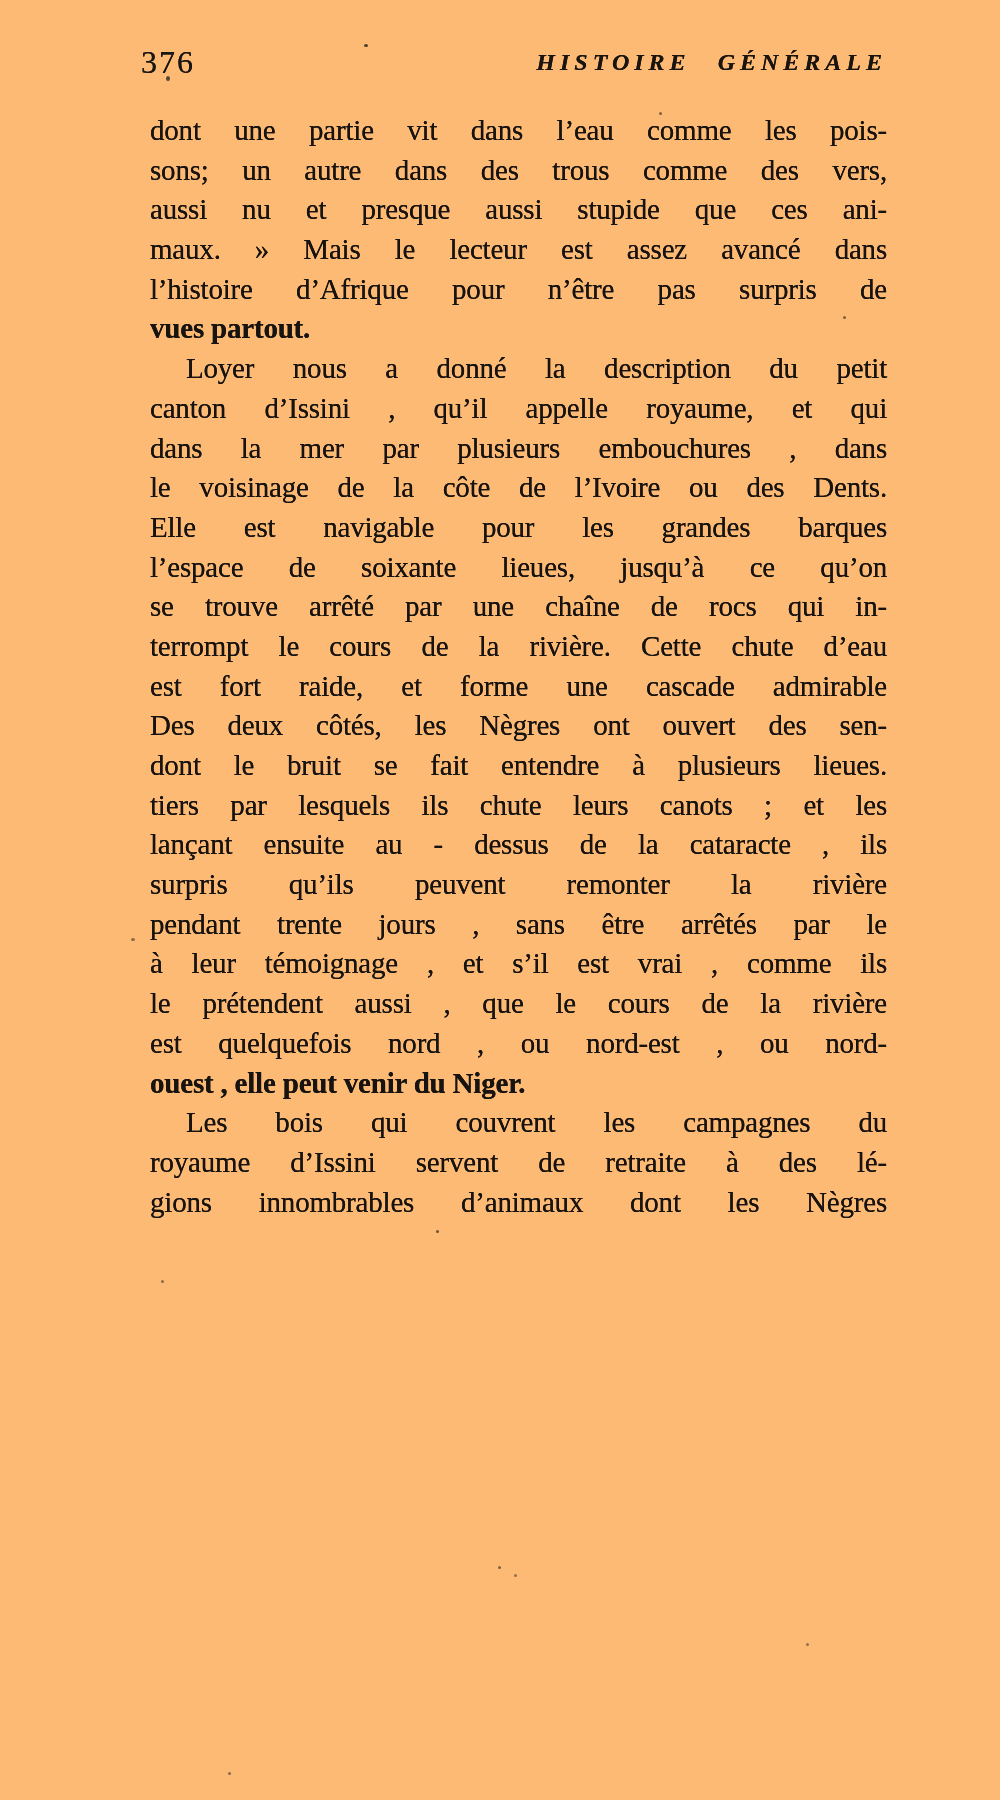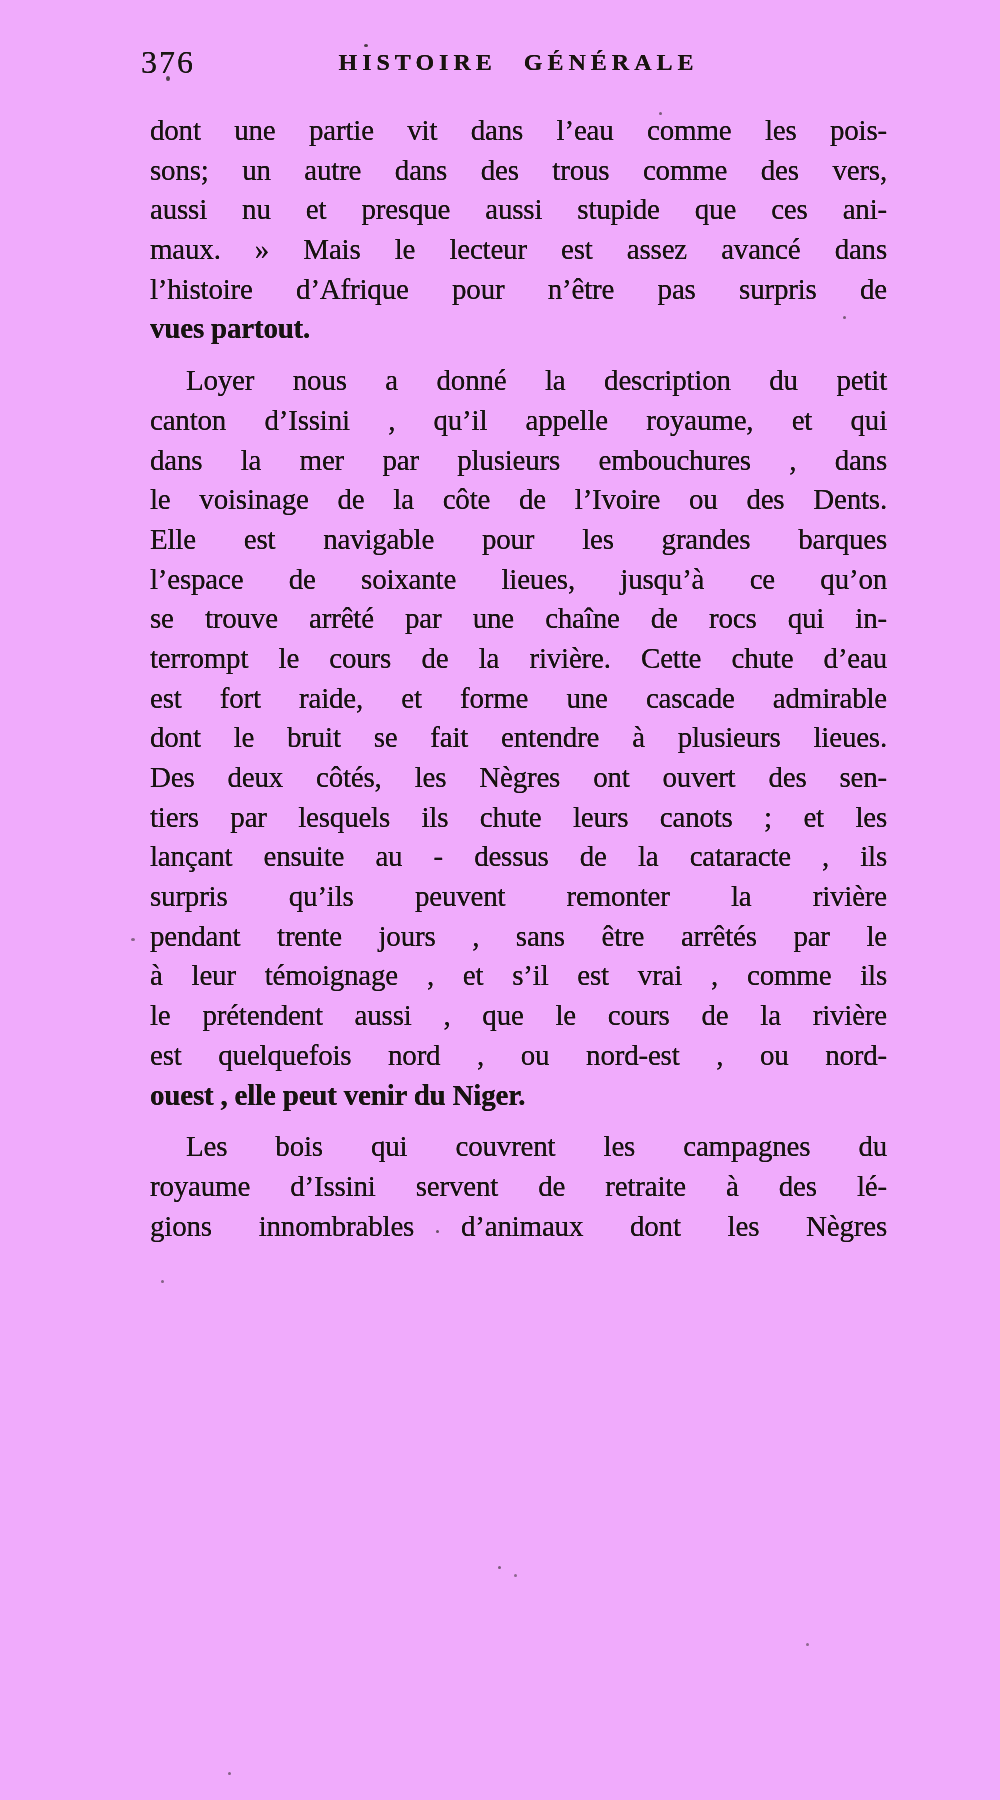--- a/index.html
+++ b/index.html
@@ -11,44 +11,45 @@
     height: 1800px;
     background: #ffffff;
     position: relative;
     overflow: hidden;
     font-family: "Liberation Serif", "DejaVu Serif", serif;
     color: #171310;
   }
   .page {
     position: absolute;
     inset: 0;
-    background: #f0abfc;
+    background: #fdba74;
   }
   
   .page-number {
     position: absolute;
     left: 141px;
     top: 44px;
     font-size: 32px;
     letter-spacing: 2px;
     color: #1a1613;
     text-shadow: 0 0 0.6px #1a1613;
   }
   .running-title {
     position: absolute;
     left: 150px;
     top: 49px;
     width: 737px;
-    text-align: center;
+    text-align: right;
     font-size: 24px;
     font-weight: bold;
     letter-spacing: 5px;
     word-spacing: 16px;
     color: #19140f;
     text-shadow: 0 0 0.5px #19140f;
+    font-style: italic;
   }
   
   .text-block {
     position: absolute;
     left: 150px;
     top: 111px;
     width: 737px;
     font-size: 29px;
     line-height: 39.7px;
     letter-spacing: -0.2px;
@@ -61,21 +62,20 @@
     text-align-last: justify;
     white-space: normal;
     overflow: visible;
   }
   .line.para-end {
     text-align-last: left;
     font-weight: bold;
   }
   .line.indent {
     text-indent: 36px;
-    margin-top: 12px;
   }
   
   .speck {
     position: absolute;
     background: #2b2622;
     border-radius: 50%;
   }
 </style>
 </head>
 <body>
@@ -95,22 +95,22 @@
       <div class="line para-end">vues partout.</div>
       <div class="line indent">Loyer nous a donné la description du petit</div>
       <div class="line">canton d’Issini , qu’il appelle royaume, et qui</div>
       <div class="line">dans la mer par plusieurs embouchures , dans</div>
       <div class="line">le voisinage de la côte de l’Ivoire ou des Dents.</div>
       <div class="line">Elle est navigable pour les grandes barques</div>
       <div class="line">l’espace de soixante lieues, jusqu’à ce qu’on</div>
       <div class="line">se trouve arrêté par une chaîne de rocs qui in-</div>
       <div class="line">terrompt le cours de la rivière. Cette chute d’eau</div>
       <div class="line">est fort raide, et forme une cascade admirable</div>
+      <div class="line">Des deux côtés, les Nègres ont ouvert des sen-</div>
       <div class="line">dont le bruit se fait entendre à plusieurs lieues.</div>
-      <div class="line">Des deux côtés, les Nègres ont ouvert des sen-</div>
       <div class="line">tiers par lesquels ils chute leurs canots ; et les</div>
       <div class="line">lançant ensuite au - dessus de la cataracte , ils</div>
       <div class="line">surpris qu’ils peuvent remonter la rivière</div>
       <div class="line">pendant trente jours , sans être arrêtés par le</div>
       <div class="line">à leur témoignage , et s’il est vrai , comme ils</div>
       <div class="line">le prétendent aussi , que le cours de la rivière</div>
       <div class="line">est quelquefois nord , ou nord-est , ou nord-</div>
       <div class="line para-end">ouest , elle peut venir du Niger.</div>
       <div class="line indent">Les bois qui couvrent les campagnes du</div>
       <div class="line">royaume d’Issini servent de retraite à des lé-</div>

